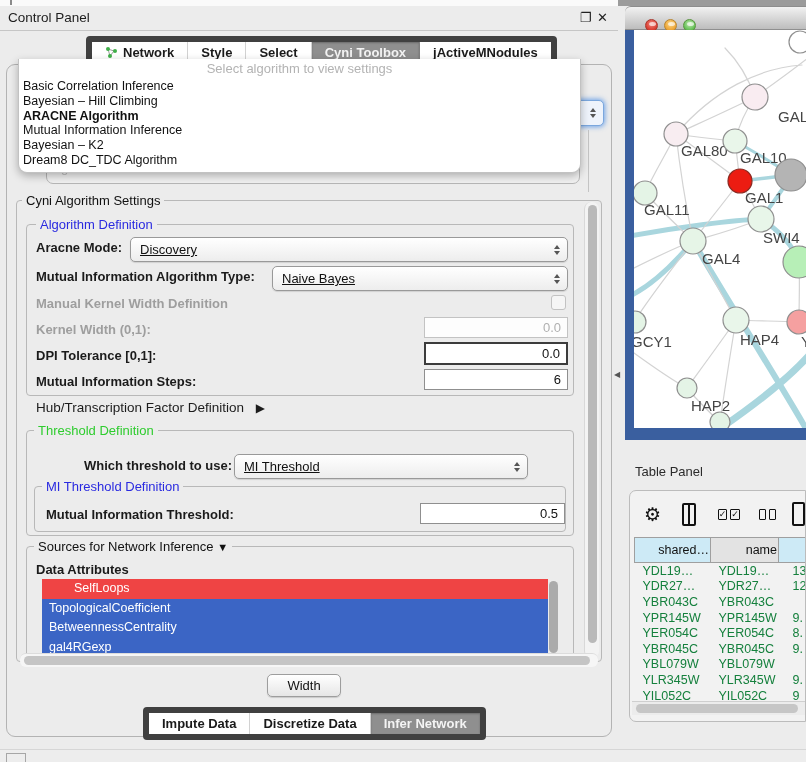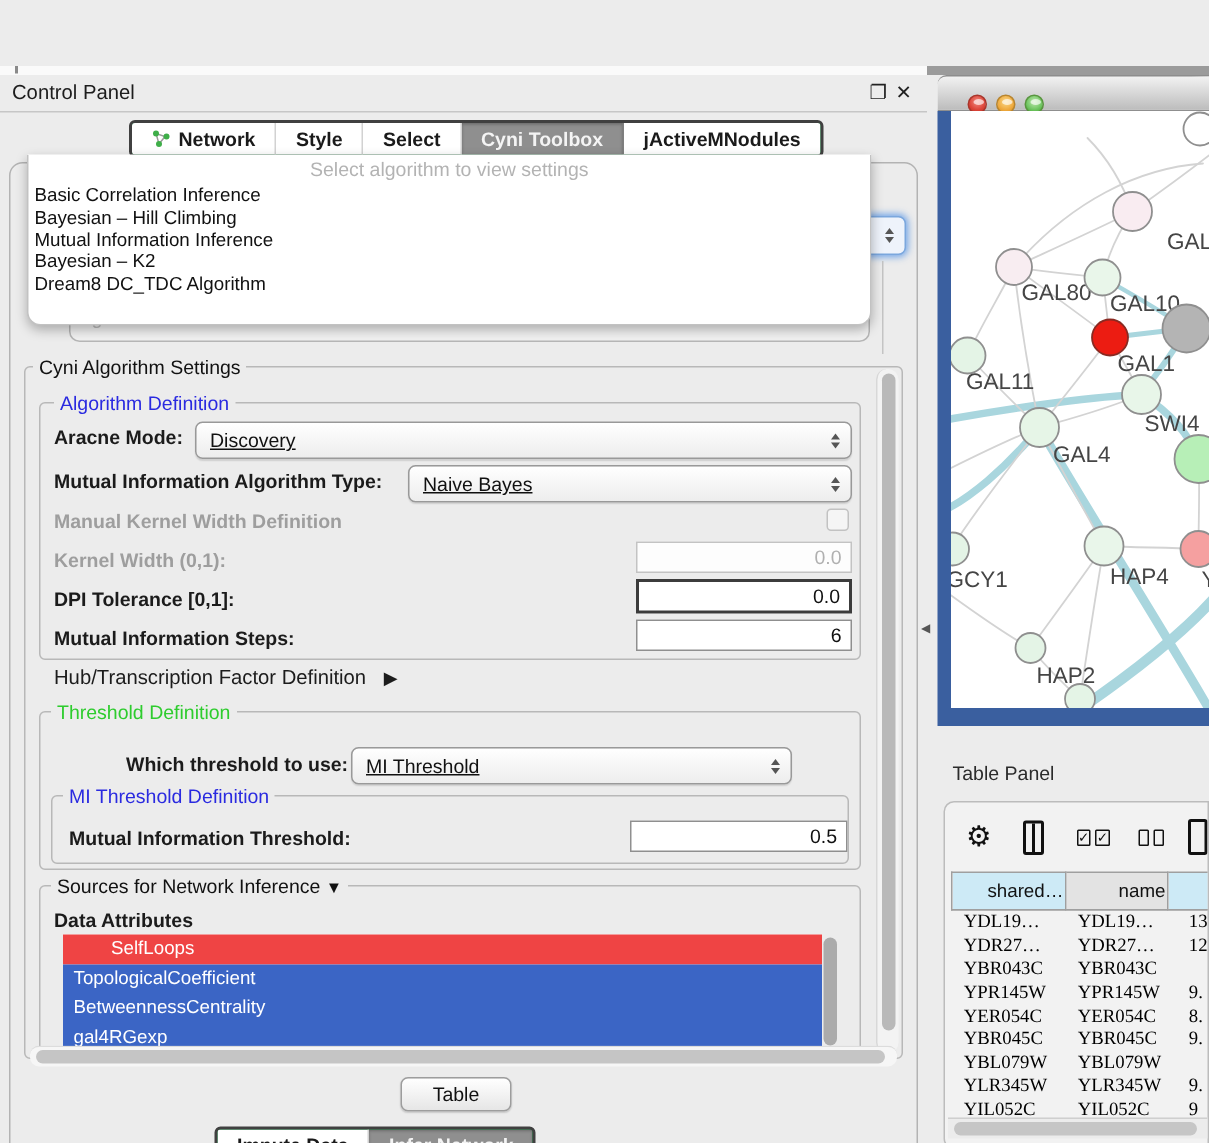--- a/index.html
+++ b/index.html
@@ -1,29 +1,29 @@
 <!DOCTYPE html>
 <html><head>
 <meta charset="utf-8">
 <style>
   html,body{margin:0;padding:0;}
   body{position:relative;width:806px;height:762px;background:#ececec;overflow:hidden;
        font-family:"Liberation Sans","DejaVu Sans",sans-serif;-webkit-font-smoothing:antialiased;}
-  .abs{position:absolute;margin-top:44px;}
+  .abs{position:absolute;}
   
   .top-strip-l{left:0;top:0;width:618px;height:6px;background:#fafafa;border-bottom:1px solid #d6d6d6;}
   .top-tick{left:10px;top:0;width:2px;height:5px;background:#8a8a8a;}
   .top-strip-r{left:618px;top:0;width:188px;height:6px;background:#9b9b9b;}
   
   .cp-titlebar{left:0;top:6px;width:618px;height:24px;background:#ececec;border-bottom:1px solid #c6c6c6;}
   .cp-title{left:8px;top:10px;font-size:13.5px;color:#1d1d1d;}
   .win-btn{top:11px;width:13px;height:13px;font-size:13px;line-height:13px;color:#222;font-weight:bold;text-align:center;cursor:default;}
   .cp-panel{left:6px;top:64px;width:604px;height:671px;border:1px solid #b3b3b3;border-radius:9px;background:#ececec;}
   
-  .tabbar{display:flex;border:2px solid #404040;border-radius:4px;background:#15803d;height:21px;overflow:hidden;}
+  .tabbar{display:flex;border:6px solid #404040;border-radius:4px;background:#15803d;height:21px;overflow:hidden;}
   .ttab{display:flex;align-items:center;gap:5px;padding:0 13px;font-size:13px;font-weight:600;color:#1a1a1a;
         border-right:1px solid #d2d2d2;background:#fff;white-space:nowrap;}
   .ttab:last-child{border-right:none;}
   .ttab.sel{background:#8f8f8f;color:#f4f4f4;border-right-color:#7f7f7f;box-shadow:inset 0 1px 2px rgba(0,0,0,.25);text-align:center;}
   .ttab.bold{font-weight:700;}
   
   .fs{border:1px solid #b8b8b8;border-radius:4px;}
   .leg{position:absolute;background:#ececec;padding:0 4px;font-size:13px;color:#111;white-space:nowrap;}
   .leg.blue{color:#2a2ae0;}
   .leg.green{color:#2ecc2e;}
@@ -77,21 +77,21 @@
   .tp-toolbar{position:absolute;left:0;top:0;width:100%;height:46px;display:flex;align-items:center;gap:0;}
   .gear{font-size:19px;color:#111;margin-left:14px;}
   .split-icon{width:17px;height:19px;border:2px solid #111;border-radius:2px;margin-left:21px;position:relative;}
   .split-icon::after{content:"";position:absolute;left:50%;top:0;width:2px;height:100%;background:#111;transform:translateX(-50%);}
   .cb{width:9px;height:9px;border:1.6px solid #111;border-radius:1px;font-size:9px;line-height:8px;color:#111;text-align:center;font-weight:bold;}
   .doc-icon{width:16px;height:20px;border:2px solid #111;border-radius:2px;margin-left:16px;}
   .tp-table{position:absolute;left:4px;top:46px;width:204px;border-collapse:collapse;table-layout:fixed;font-size:12.5px;}
   .tp-table th{height:22px;border:1px solid #9f9f9f;font-weight:normal;color:#111;text-align:right;overflow:hidden;white-space:nowrap;}
   .tp-table th.blue{background:#cdeaf6;}
   .tp-table th.gray{background:#e3e3e3;}
-  .tp-table td{height:15.6px;padding:0;color:#000000;white-space:nowrap;overflow:hidden;font-family:Liberation Serif, serif;}
+  .tp-table td{height:15.6px;padding:0;color:#15803d;white-space:nowrap;overflow:hidden;}
   .td1{padding-left:8px!important;}
   .td2{padding-left:8px!important;}
   .td3{padding-left:14px!important;}
   .tp-hscroll{position:absolute;left:2px;top:210px;width:175px;height:13px;background:#ececec;border-top:1px solid #cfcfcf;}
   .tp-hscroll .pill{position:absolute;left:4px;top:2px;width:162px;height:9px;background:#c6c6c6;border-radius:4.5px;}
   
   .splitter{left:614px;top:370px;font-size:8px;color:#555;}
   .bottom-strip{left:0;top:749px;width:806px;height:13px;background:#ededed;border-top:1px solid #d6d6d6;}
   .corner-sq{left:6px;top:753px;width:18px;height:9px;border:1px solid #a6a6a6;background:#ededed;}
   .net-icon{width:13px;height:13px;display:inline-block;}
@@ -144,20 +144,21 @@
 <div class="abs ghost">
   <div class="gtxt">gal-filtered.sif default node</div>
 </div>
 <div class="abs hline" style="left:588px;top:130px;width:1px;height:62px;z-index:4;"></div>
 
 <div class="abs dd">
   <div class="dd-ph">Select algorithm to view settings</div>
   <div id="dd-items">
       <div class="dd-item">Basic Correlation Inference</div>
       <div class="dd-item">Bayesian – Hill Climbing</div>
+      <div class="dd-item bold">ARACNE Algorithm</div>
       <div class="dd-item">Mutual Information Inference</div>
       <div class="dd-item">Bayesian – K2</div>
       <div class="dd-item">Dream8 DC_TDC Algorithm</div>
     </div>
 </div>
 
 <div class="abs fs" style="left:16px;top:200px;width:584px;height:460px;"></div>
 <div class="abs leg" style="left:22px;top:193px;">Cyni Algorithm Settings</div>
 
 <div class="abs sb-track-v" style="left:584px;top:202px;width:14px;height:456px;">
@@ -230,25 +231,28 @@
     <div class="attr-item" style="background: rgb(59, 101, 197);">TopologicalCoefficient</div>
     <div class="attr-item" style="background: rgb(59, 101, 197);">BetweennessCentrality</div>
     <div class="attr-item" style="background: rgb(59, 101, 197);">gal4RGexp</div>
   </div>
 <div class="abs sb-thumb" style="left:549px;top:581px;width:9px;height:72px;background:#ababab;"></div>
 
 <div class="abs sb-track-h" style="left:20px;top:653px;width:578px;height:13px;">
   <div class="sb-thumb" style="position:absolute;left:4px;top:2px;width:566px;height:9px;background:#c5c5c5;"></div>
 </div>
 
-<div class="abs btn" style="left:267px;top:674px;width:72px;height:21px;">Table</div>
+<div class="abs btn" style="left:267px;top:674px;width:72px;height:21px;">Width</div>
 
 <div class="abs tabbar" style="left:143px;top:707px;" id="bottom-tabs">
     <div class="ttab">
       <span>Impute Data</span>
+    </div>
+    <div class="ttab">
+      <span>Discretize Data</span>
     </div>
     <div class="ttab sel">
       <span>Infer Network</span>
     </div>
   </div>
 
 <div class="abs splitter">◀</div>
 
 <div class="abs nw-titlebar">
   <span class="tl red" style="left:20px;"></span>

